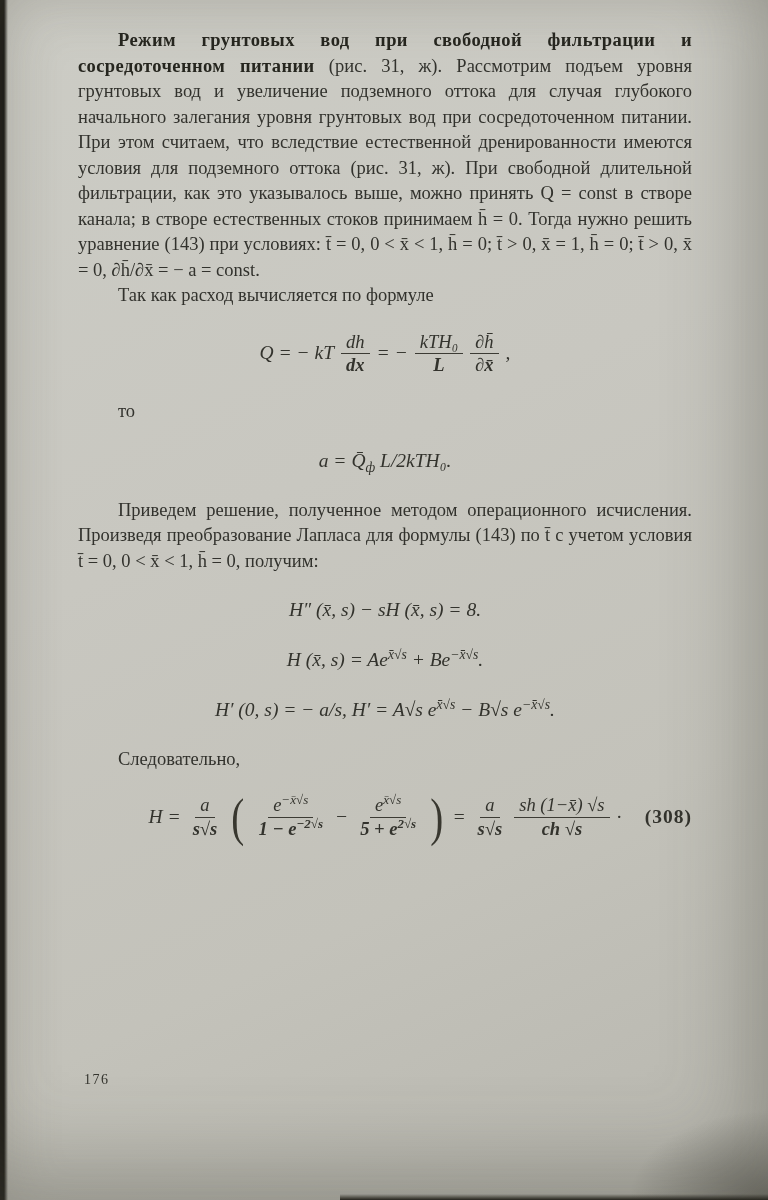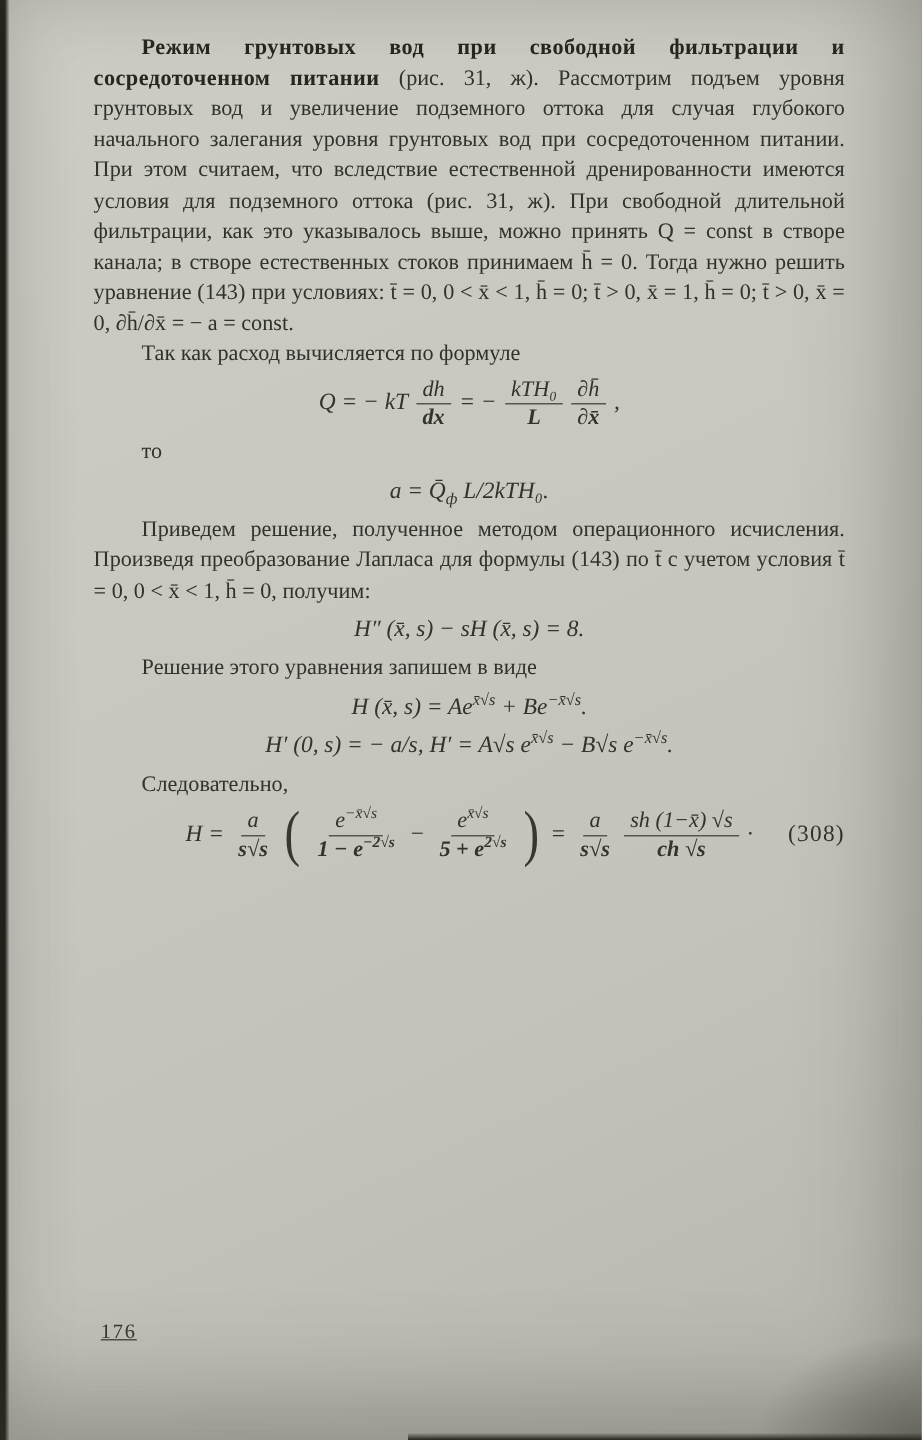--- a/index.html
+++ b/index.html
@@ -20,48 +20,48 @@
   .scan-edge-bottom {
     position: absolute; left: 340px; right: 0; bottom: 0; height: 6px;
     background: linear-gradient(0deg, #14130e 0%, rgba(20,19,14,0) 100%);
   }
   .scan-edge-corner {
     position: absolute; right: 0; bottom: 0; width: 140px; height: 90px;
     background: radial-gradient(ellipse at 100% 100%, rgba(30,29,22,0.45) 0%, rgba(30,29,22,0) 70%);
   }
 
   .content {
-    position: absolute; left: 78px; right: 64px; top: 28px;
+    position: absolute; left: 78px; right: 76px; top: 28px;
     color: #32322d; font-size: 18.5px; line-height: 1.38; text-align: justify;
   }
   .para { margin: 0; text-indent: 40px; }
   .para b { letter-spacing: 0.4px; color: #26261f; }
 
   .formula {
     display: flex; justify-content: center; align-items: center; gap: 7px;
-    font-style: italic; font-size: 19.5px; margin: 6px 0; position: relative;
+    font-style: italic; font-size: 19.5px; margin: 23px 0; position: relative;
     color: #33332d; text-indent: 0;
   }
 
   .frac { display: inline-flex; flex-direction: column; align-items: center; line-height: 1.12; font-size: 0.95em; vertical-align: middle; }
   .frac .num { padding: 0 5px 1px; border-bottom: 1.4px solid #3c3b34; white-space: nowrap; }
   .frac .den { padding: 1px 5px 0; white-space: nowrap; font-weight: bold; }
 
   sup { font-size: 0.70em; line-height: 0; }
   sub { font-size: 0.70em; line-height: 0; }
 
   .paren { display: inline-block; font-size: 52px; font-weight: 300; line-height: 0.85; font-style: normal; transform: scaleX(0.75); color: #38372f; }
 
   .line-to { text-indent: 40px; text-align: left; margin: 2px 0; }
 
-  .tag { position: absolute; right: 0; font-style: normal; letter-spacing: 1px; }
+  .tag { position: absolute; right: 0; font-style: normal; letter-spacing: 1px; font-weight: bold; }
 
   .pagenum {
-    position: absolute; left: 84px; top: 1100px;
-    font-size: 17px; letter-spacing: 1.5px; color: #34342e; text-decoration: underline;
+    position: absolute; left: 84px; top: 1072px;
+    font-size: 14px; letter-spacing: 1.5px; color: #34342e;
   }
 </style>
 </head>
 <body>
 
 <div class="page">
   <div class="scan-edge-left"></div>
   <div class="scan-edge-bottom"></div>
   <div class="scan-edge-corner"></div>
 
@@ -95,21 +95,20 @@
       <span><span>a = </span><span>Q̄</span><sub>ф</sub><span> L/2kTH₀.</span></span>
     </div>
 
 
     <p class="para">Приведем решение, полученное методом операционного исчисления. Произведя преобразование Лапласа для формулы (143) по t̄ с учетом условия t̄ = 0, 0 &lt; x̄ &lt; 1, h̄ = 0, получим:</p>
 
     <div class="formula">
       <span>H″ (x̄, s) − sH (x̄, s) = 8.</span>
     </div>
 
-    <p class="para">Решение этого уравнения запишем в виде</p>
 
     <div class="formula">
       <span><span>H (x̄, s) = Ae</span><sup>x̄√s</sup><span> + Be</span><sup>−x̄√s</sup><span>.</span></span>
     </div>
 
 
 
     <div class="formula">
       <span><span>H′ (0, s) = − a/s,   H′ = A√s e</span><sup>x̄√s</sup><span> − B√s e</span><sup>−x̄√s</sup><span>.</span></span>
     </div>

